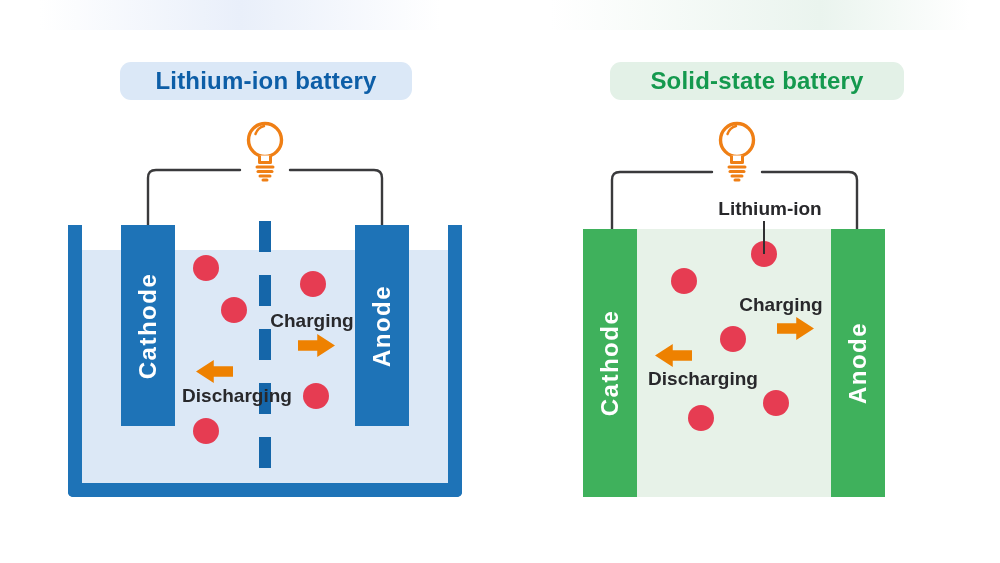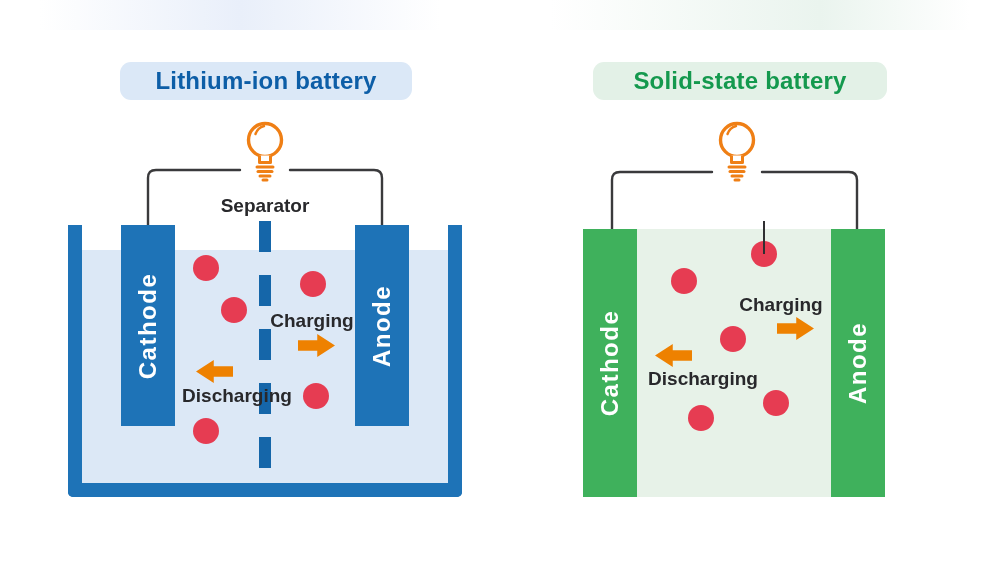--- a/index.html
+++ b/index.html
@@ -23,21 +23,21 @@
     top:529px;height:34px;
     background:linear-gradient(to bottom, rgba(255,255,255,.15), rgba(255,255,255,.7)),
       linear-gradient(to right, #dfe9f3 0%, #f3f7fa 30%, #ffffff 48%, #e7f2ea 75%, #fbfdfb 100%);
   }
   .badge{
     position:absolute;top:62px;height:38px;border-radius:11px;
     display:flex;align-items:center;justify-content:center;
     font-size:24px;font-weight:700;letter-spacing:.2px;
   }
   .badge-blue{left:120px;width:292px;background:var(--badge-blue);color:var(--blue-text);}
-  .badge-green{left:593px;width:294px;background:var(--badge-green);color:var(--green-text);}
+  .badge-green{left:610px;width:294px;background:var(--badge-green);color:var(--green-text);}
   .bulb{position:absolute;top:114px;width:56px;height:78px;}
   .bulb .glass{fill:#fff;stroke:var(--bulb-orange);stroke-width:3.4;}
   .bulb .shine{fill:none;stroke:var(--bulb-orange);stroke-width:2.4;stroke-linecap:round;}
   .bulb .neck{fill:#fff;stroke:var(--bulb-orange);stroke-width:3;stroke-linejoin:round;}
   .bulb .screw{fill:none;stroke:var(--bulb-orange);stroke-width:3;stroke-linecap:round;}
   .wire{position:absolute;}
   .wire path{fill:none;stroke:var(--wire);stroke-width:2.4;stroke-linecap:round;}
   .lbl{position:absolute;font-weight:700;color:var(--dark);font-size:19px;text-align:center;line-height:1.1;}
   .tank{
     position:absolute;left:68px;top:225px;width:394px;height:272px;box-sizing:border-box;
@@ -92,21 +92,20 @@
   <svg class="bulb" style="left:237px" viewBox="0 0 56 78">
     <circle class="glass" cx="28" cy="26" r="16.5"></circle>
     <path class="shine" d="M18.5 20 A12.5 12.5 0 0 1 27 12"></path>
     <path class="neck" d="M22.5 41.5 V48.5 H33.5 V41.5"></path>
     <path class="screw" d="M20 53 H36"></path>
     <path class="screw" d="M21 57.5 H35"></path>
     <path class="screw" d="M23 62 H33"></path>
     <path class="screw" d="M26 66 H30"></path>
   </svg>
 
-  <div class="lbl" style="left:165px;top:196px;width:200px">Separator</div>
 
   <div class="liquid"></div>
   <div class="tank"></div>
 
   <div class="electrode cathode-l">
     <span class="vtext">Cathode</span>
   </div>
   <div class="electrode anode-l">
     <span class="vtext">Anode</span>
   </div>
@@ -147,20 +146,21 @@
   </svg>
 
   <div class="electrolyte-r"></div>
   <div class="electrode cathode-r">
     <span class="vtext">Cathode</span>
   </div>
   <div class="electrode anode-r">
     <span class="vtext">Anode</span>
   </div>
 
+  <div class="lbl" style="left:710px;top:199px;width:120px">Lithium-ion</div>
 
   <div class="ion-layer">
       <div class="ion" style="left: 751px; top: 241px;"></div>
       <div class="ion" style="left: 671px; top: 268px;"></div>
       <div class="ion" style="left: 720px; top: 326px;"></div>
       <div class="ion" style="left: 763px; top: 390px;"></div>
       <div class="ion" style="left: 688px; top: 405px;"></div>
     </div>
   <div class="pointer"></div>
 

